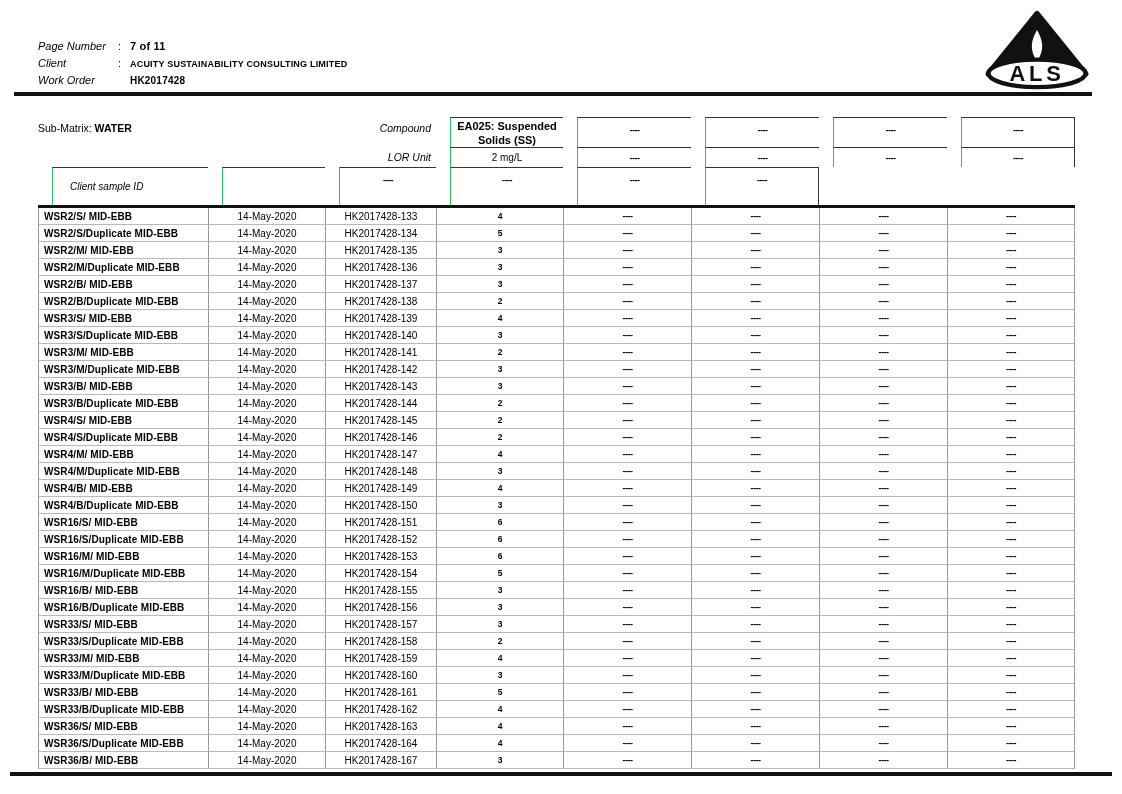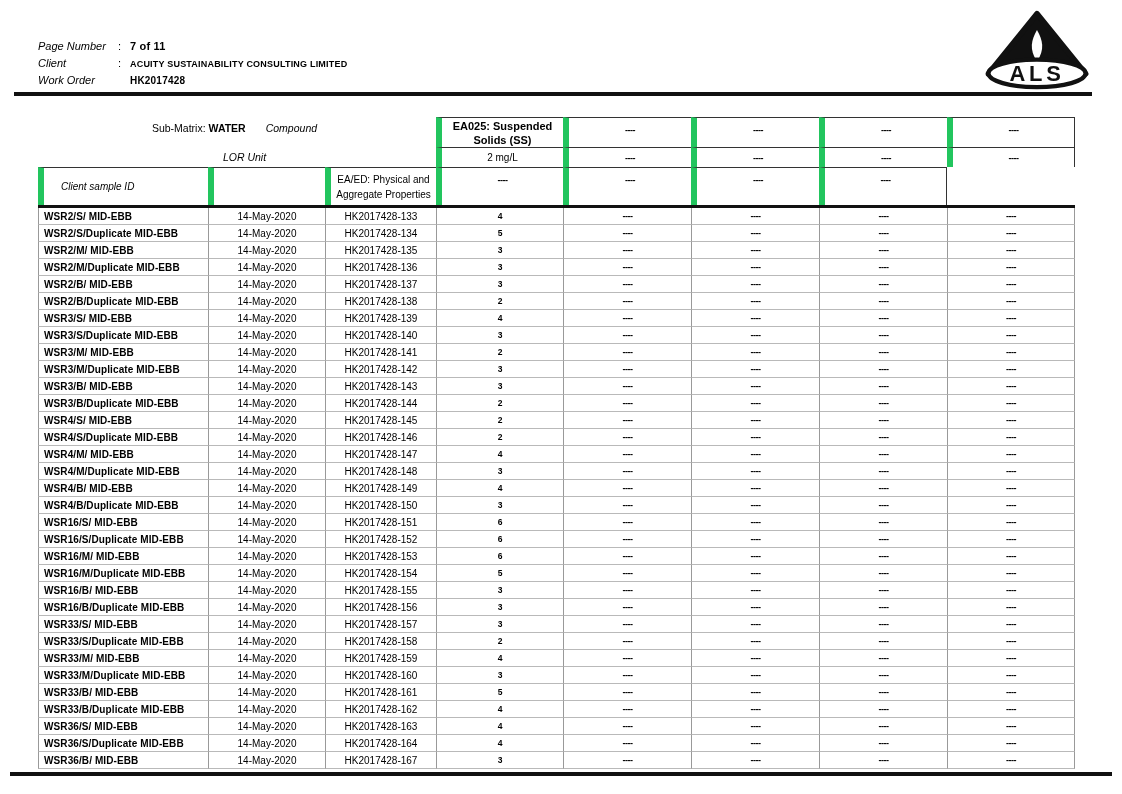--- a/index.html
+++ b/index.html
@@ -23,27 +23,27 @@
   .header-rule { position:absolute; left:14px; top:92px; width:1078px; height:4px; background:#111; }
   .footer-rule { position:absolute; left:10px; top:772px; width:1102px; height:4px; background:#111; }
   
   .table { position:absolute; left:38px; top:117px; width:1037px; }
   .grid { display:grid; grid-template-columns:170px 117px 111px 127px 128px 128px 128px 128px; }
   .cell { display:flex; align-items:center; justify-content:center; overflow:hidden; }
   
   .hrA { height:30px; }
   .hrB { height:20px; }
   .hrC { height:38px; }
-  .hleft { grid-column:1 / 4; display:flex; justify-content:center; align-items:flex-start;gap:20px; }
+  .hleft { grid-column:1 / 4; display:flex; justify-content:space-between; align-items:flex-start;gap:20px; }
   .hrA .hleft { padding-top:5px; }
   .hrB .hleft { align-items:center; }
   .sub-matrix { font-size:10.5px; }
   .sub-matrix b { font-weight:bold; }
   .it-lbl { font-style:italic; font-size:10.5px; padding-right:5px; }
-  .bx { border-left:6px solid #22c55e; border-top:1px solid #333; }
+  .bx { border-left:1px solid #22c55e; border-top:1px solid #333;margin-left:14px; }
   .bxr { border-right:1px solid #333; }
   .cmp-title { flex-direction:column; font-weight:bold; font-size:11px; line-height:14px; }
   .cmp-lor { font-size:10px; }
   .cmp-method { flex-direction:column; font-size:10px; line-height:15px; }
   .hdash { align-items:flex-start; padding-top:7px; font-weight:bold; font-size:9px; letter-spacing:-0.5px; }
   .hrB .hdash { align-items:center; padding-top:0; }
   .hC-c1 { justify-content:flex-start; padding-left:17px; font-style:italic; font-size:10px; }
   .hC-c2, .hC-c3 { flex-direction:column; font-style:italic; font-size:10px; line-height:15px;gap:45px; }
   .sep { width:1037px; height:3px; background:#111; }
   
@@ -116,24 +116,20 @@
       <div class="cell bx hdash">----</div>
       <div class="cell bx bxr hdash">----</div>
     </div>
 
     <div class="grid hrC">
       <div class="cell bx hC-c1">Client sample ID</div>
       <div class="cell bx hC-c2">
         <span>Client sampling date</span>
         <span>/ time</span>
       </div>
-      <div class="cell bx cmp-method">
-        <span>EA/ED: Physical and</span>
-        <span>Aggregate Properties</span>
-      </div>
       <div class="cell bx hdash">----</div>
       <div class="cell bx hdash">----</div>
       <div class="cell bx hdash">----</div>
       <div class="cell bx bxr hdash">----</div>
     </div>
 
     <div class="sep"></div>
 
     <div id="table-body">
         <div class="grid data-row">

